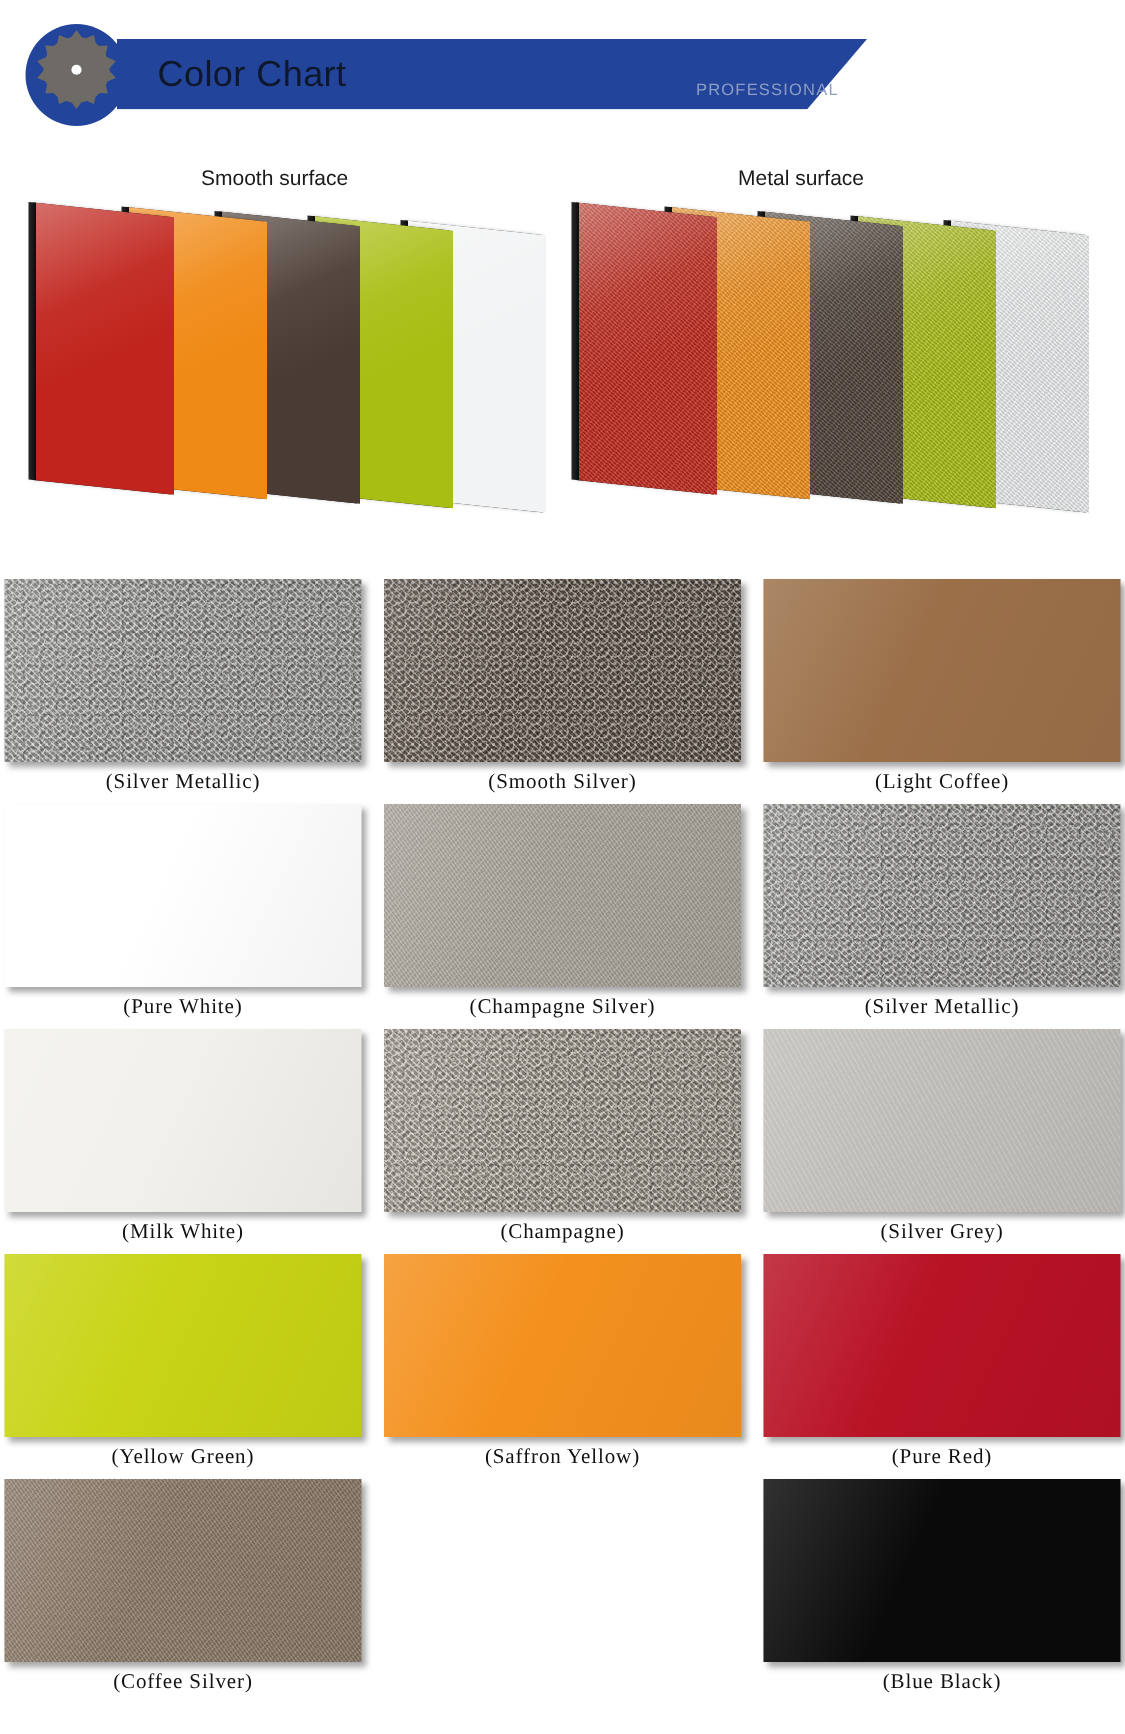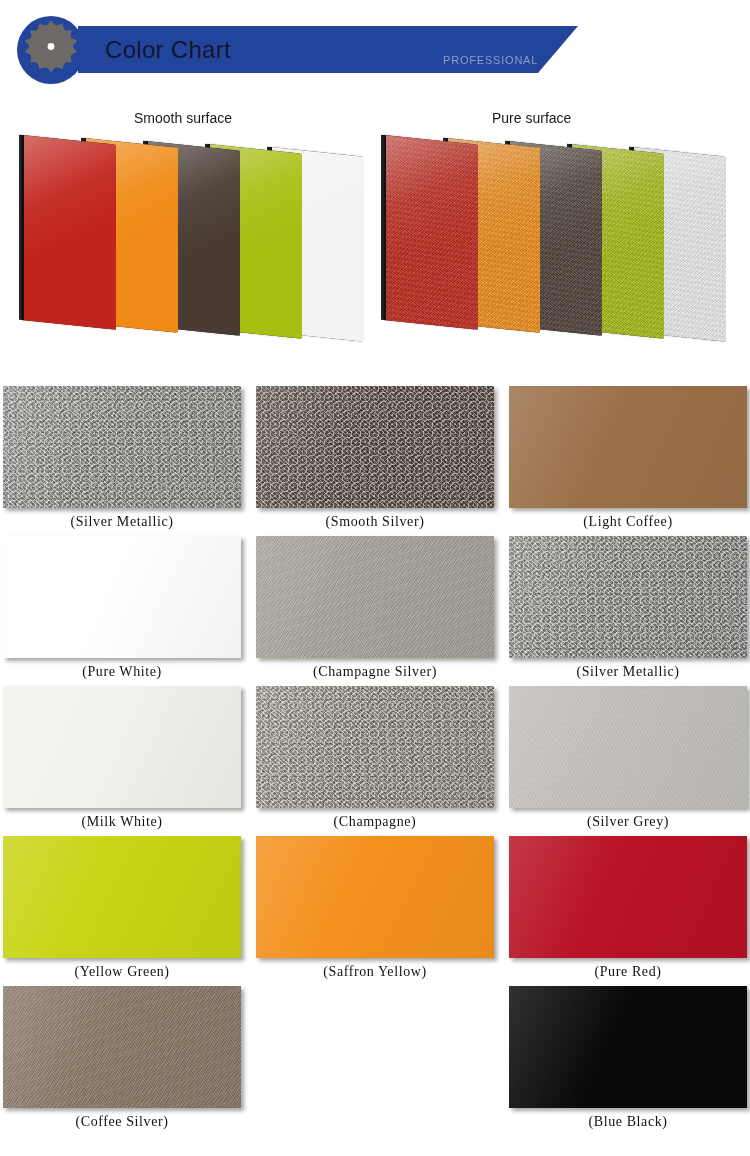--- a/index.html
+++ b/index.html
@@ -36,21 +36,21 @@
     position: absolute;
     left: 105px;
     top: 36px;
     font-size: 24px;
     color: #0f172a;
     letter-spacing: 0.3px;
     font-family: "Liberation Sans", sans-serif;
   }
   .header-pro {
     position: absolute;
-    left: 443px;
+    left: 464px;
     top: 54px;
     font-size: 11px;
     color: #8e9ec4;
     letter-spacing: 0.8px;
     font-family: "Liberation Sans", sans-serif;
     text-align: center;
   }
   .logo {
     position: absolute;
     left: 15px;
@@ -200,21 +200,21 @@
       <circle cx="36" cy="32.5" r="3.4" fill="#ffffff"></circle>
     </svg>
   </div>
 
   <div class="header-bar"></div>
   <div class="header-title">Color Chart</div>
   <div class="header-pro">PROFESSIONAL</div>
 </div>
 
 <div class="surface-label smooth">Smooth surface</div>
-<div class="surface-label metal">Pure surface</div>
+<div class="surface-label metal">Metal surface</div>
 
 <div class="panel-group smooth">
     <div class="panel" style="left: 6px; top: 0px; background: rgb(192, 36, 28); z-index: 10;">
       <div class="panel-edge"></div>
       <div class="panel-gloss"></div>
     </div>
     <div class="panel" style="left: 68px; top: 3px; background: rgb(240, 138, 22); z-index: 9;">
       <div class="panel-edge"></div>
       <div class="panel-gloss"></div>
     </div>

